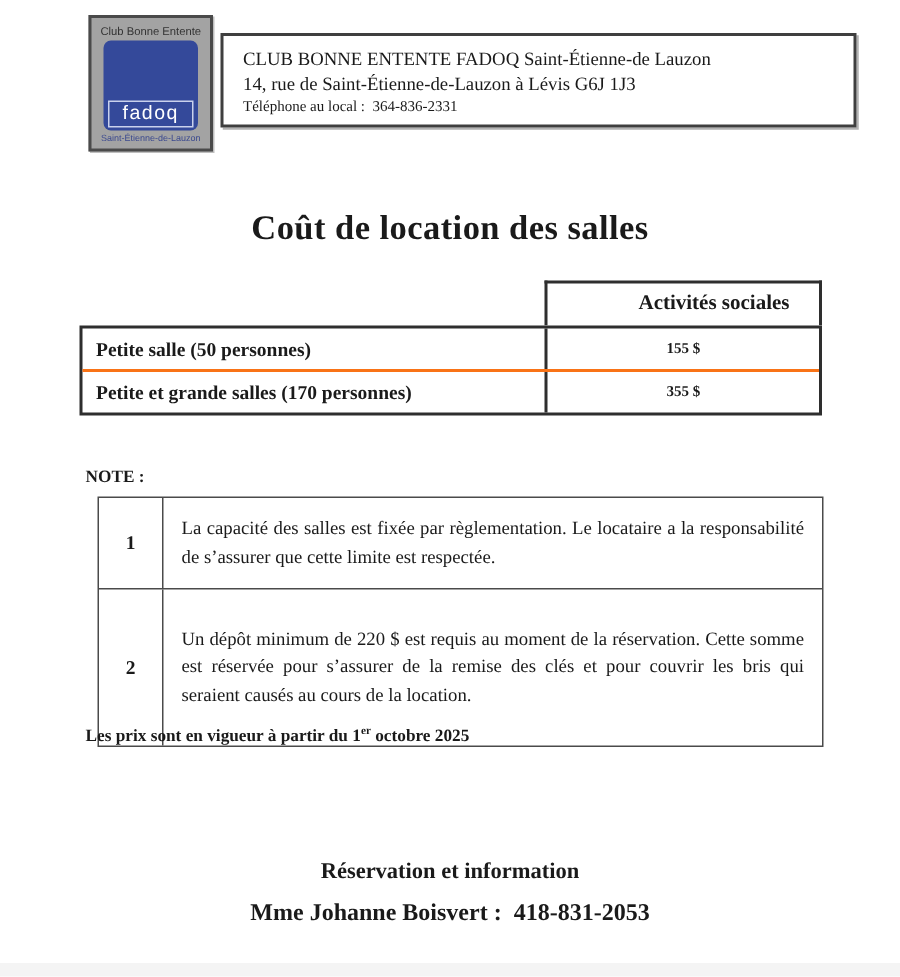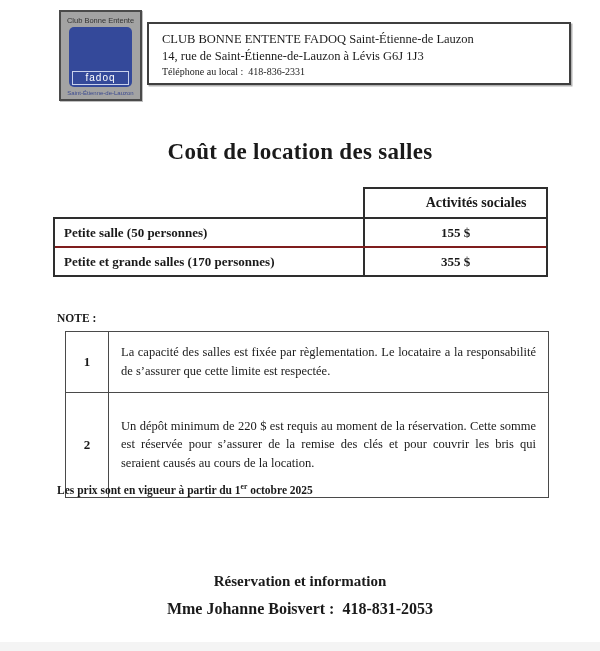--- a/index.html
+++ b/index.html
@@ -19,21 +19,21 @@
     position:absolute;top:4px;left:0;width:100%;text-align:center;
     font-family:"Liberation Sans", sans-serif;font-size:7.5px;color:#333;
   }
   .logo-square{
     position:absolute;left:8px;top:15px;width:63px;height:60px;
     background:#34499A;border-radius:5px;
   }
   .logo-fadoq{
     position:absolute;left:3px;right:3px;bottom:2px;
     border:1px solid #c9d1ec;color:#ffffff;
-    font-family:"Liberation Sans", sans-serif;font-size:10px;
+    font-family:"Liberation Sans", sans-serif;font-size:13px;
     text-align:center;line-height:1.15;letter-spacing:1px;padding:0 0 1px 0;
   }
   .logo-caption{
     position:absolute;bottom:3px;left:0;width:100%;text-align:center;
     font-family:"Liberation Sans", sans-serif;font-size:6px;color:#3c4a8f;
   }
 
   
   .header-box{
     position:absolute;left:147px;top:22px;width:424px;height:63px;
@@ -52,30 +52,30 @@
 
   
   .price-table{position:absolute;left:53px;top:187px;width:495px;}
   .pt-header{
     margin-left:310px;width:185px;height:30px;box-sizing:border-box;
     border:2px solid #2e2e2e;border-bottom:none;
     display:flex;align-items:center;justify-content:center;
     font-weight:bold;font-size:14px;background:#fff;padding-left:41px;
   }
   .pt-body{border:2px solid #2e2e2e;background:#fff;}
-  .pt-row{display:flex;height:27px;border-bottom:2px solid #7f1d1d;}
+  .pt-row{display:flex;height:27px;border-bottom:2px solid #f97316;}
   .pt-row:last-child{border-bottom:none;}
   .pt-label{
     flex:1;display:flex;align-items:center;padding-left:9px;
     font-weight:bold;font-size:13px;
   }
   .pt-price{
     width:183px;box-sizing:border-box;border-left:2px solid #2e2e2e;
     display:flex;align-items:center;justify-content:center;
-    font-weight:bold;font-size:13px;
+    font-weight:bold;font-size:10px;
   }
 
   
   .note-label{position:absolute;left:57px;top:312px;font-weight:bold;font-size:11.5px;}
   .notes-table{
     position:absolute;left:65px;top:331px;width:484px;
     border:1.5px solid #4a4a4a;box-sizing:border-box;background:#fff;
   }
   .nt-row{display:flex;}
   .nt-row + .nt-row{border-top:1.5px solid #4a4a4a;}
@@ -109,21 +109,21 @@
     <div class="logo-club">Club Bonne Entente</div>
     <div class="logo-square">
       <div class="logo-fadoq">fadoq</div>
     </div>
     <div class="logo-caption">Saint-Étienne-de-Lauzon</div>
   </div>
 
   <div class="header-box">
     <div class="header-line">CLUB BONNE ENTENTE FADOQ Saint-Étienne-de Lauzon</div>
     <div class="header-line">14, rue de Saint-Étienne-de-Lauzon à Lévis G6J 1J3</div>
-    <div class="header-line small pre">Téléphone au local :  418-836-2331</div>
+    <div class="header-line small pre">Téléphone au local :  364-836-2331</div>
   </div>
 
   <div class="doc-title">Coût de location des salles</div>
 
   <div class="price-table">
     <div class="pt-header">Activités sociales</div>
     <div class="pt-body">
       <div class="pt-row">
         <div class="pt-label">Petite salle (50 personnes)</div>
         <div class="pt-price">155 $</div>

